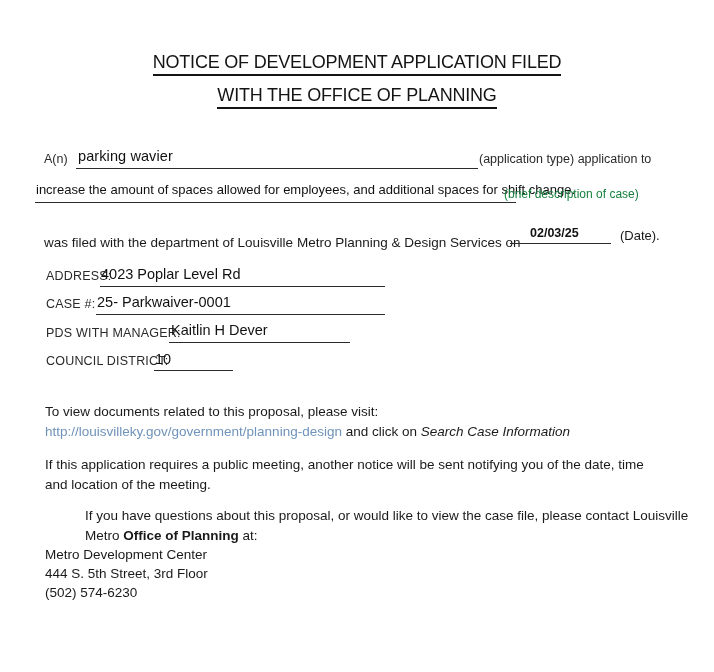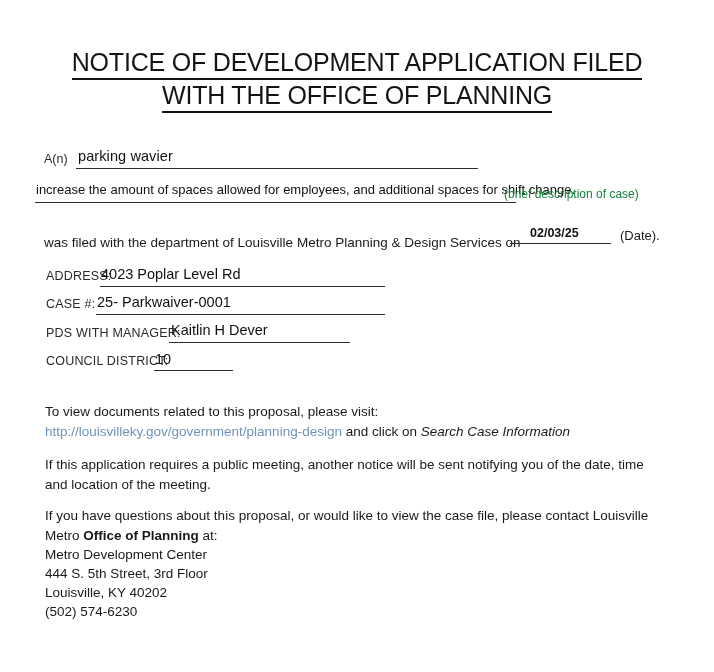--- a/index.html
+++ b/index.html
@@ -25,21 +25,21 @@
   
   .title-block {
     position: absolute;
     left: 0;
     right: 0;
     top: 46px;
     text-align: center;
   }
   .title-line {
     display: block;
-    font-size: 25px;
+    font-size: 18px;
     font-weight: 400;
     letter-spacing: -0.2px;
     line-height: 33px;
     color: #141414;
   }
   .title-line span.ul {
     border-bottom: 2px solid #141414;
     padding-bottom: 2px;
   }
 
@@ -148,21 +148,21 @@
   
   .para {
     position: absolute;
     left: 45px;
     font-size: 13.5px;
     line-height: 19.5px;
     color: #1a1a1a;
   }
   #para-view   { top: 402px; width: 620px; }
   #para-meet   { top: 455px; width: 616px; }
-  #para-quest  { top: 506px; width: 620px; }
+  #para-quest  { top: 506px; width: 620px; margin-left: 40px; }
 
   .link {
     color: #6f93ba;
     text-decoration: none;
   }
   .ital { font-style: italic; }
   .bold { font-weight: 700; }
 
   
   #contact-block {
@@ -183,20 +183,21 @@
   <div class="title-block">
     <span class="title-line"><span class="ul">NOTICE OF DEVELOPMENT APPLICATION FILED</span></span>
     <span class="title-line"><span class="ul">WITH THE OFFICE OF PLANNING</span></span>
   </div>
 
   <div class="row" id="app-type-row">
     <span id="app-type-an" class="small-label">A(n)</span>
   </div>
   <span id="app-type-value">parking wavier</span>
   <div class="rule" id="app-type-rule"></div>
+  <span id="app-type-suffix">(application type) application to</span>
 
   <span id="desc-value">increase the amount of spaces allowed for employees, and additional spaces for shift change.</span>
   <div class="rule" id="desc-rule"></div>
   <span id="desc-suffix">(brief description of case)</span>
 
   <div class="row" id="filed-row">was filed with the department of Louisville Metro Planning &amp; Design Services  on</div>
   <span id="filed-date">02/03/25</span>
   <div class="rule" id="filed-date-rule"></div>
   <span id="filed-date-label">(Date).</span>
 
@@ -223,17 +224,16 @@
     <a class="link" href="#">http://louisvilleky.gov/government/planning-design</a><span> and  click  on </span><span class="ital">Search Case Information</span>
   </div>
 
   <div class="para" id="para-quest">
     <span>If you have questions about this proposal, or would like to view the case file, please  contact Louisville  Metro </span><span class="bold">Office of Planning</span><span>  at:</span>
   </div>
 
   <div id="contact-block">
     <div>Metro Development Center</div>
     <div>444 S. 5th Street, 3rd Floor</div>
-    <div>Louisville, KY 40202</div>
     <div>(502)  574-6230</div>
   </div>
 
 </div>
 
 </body></html>

